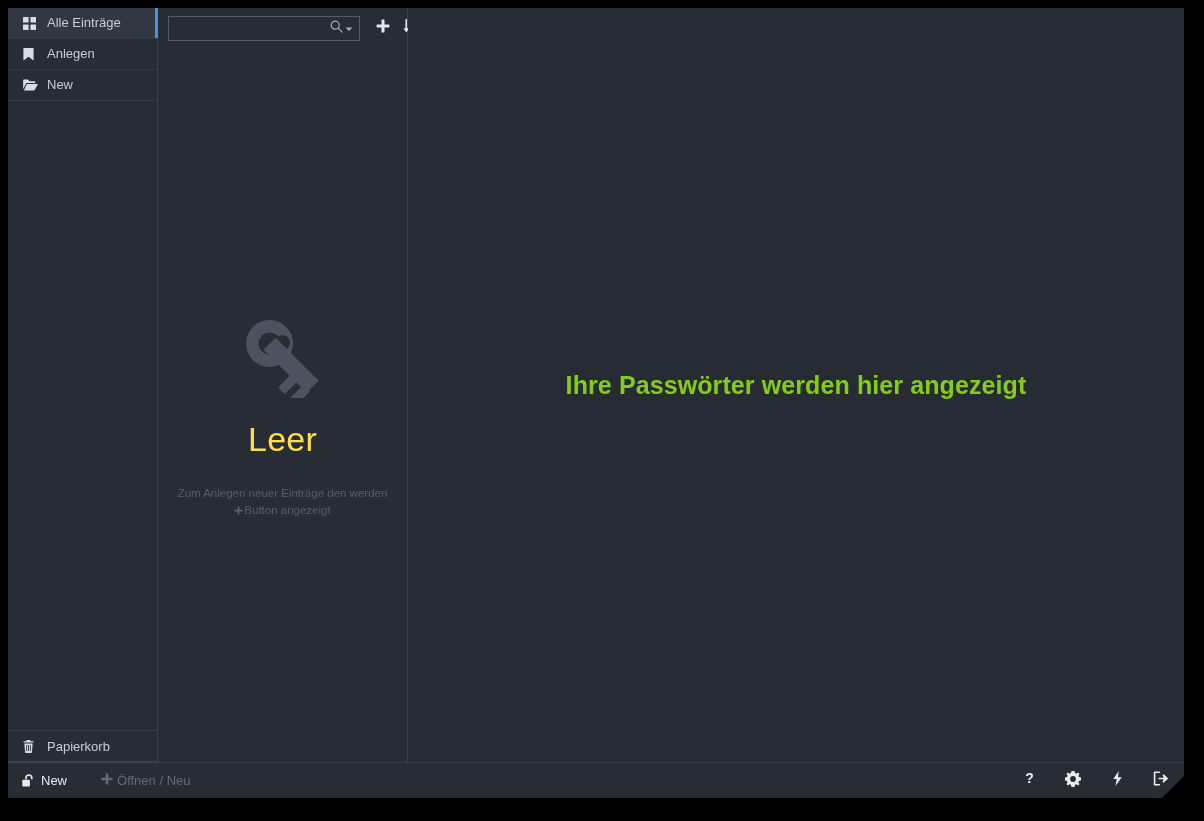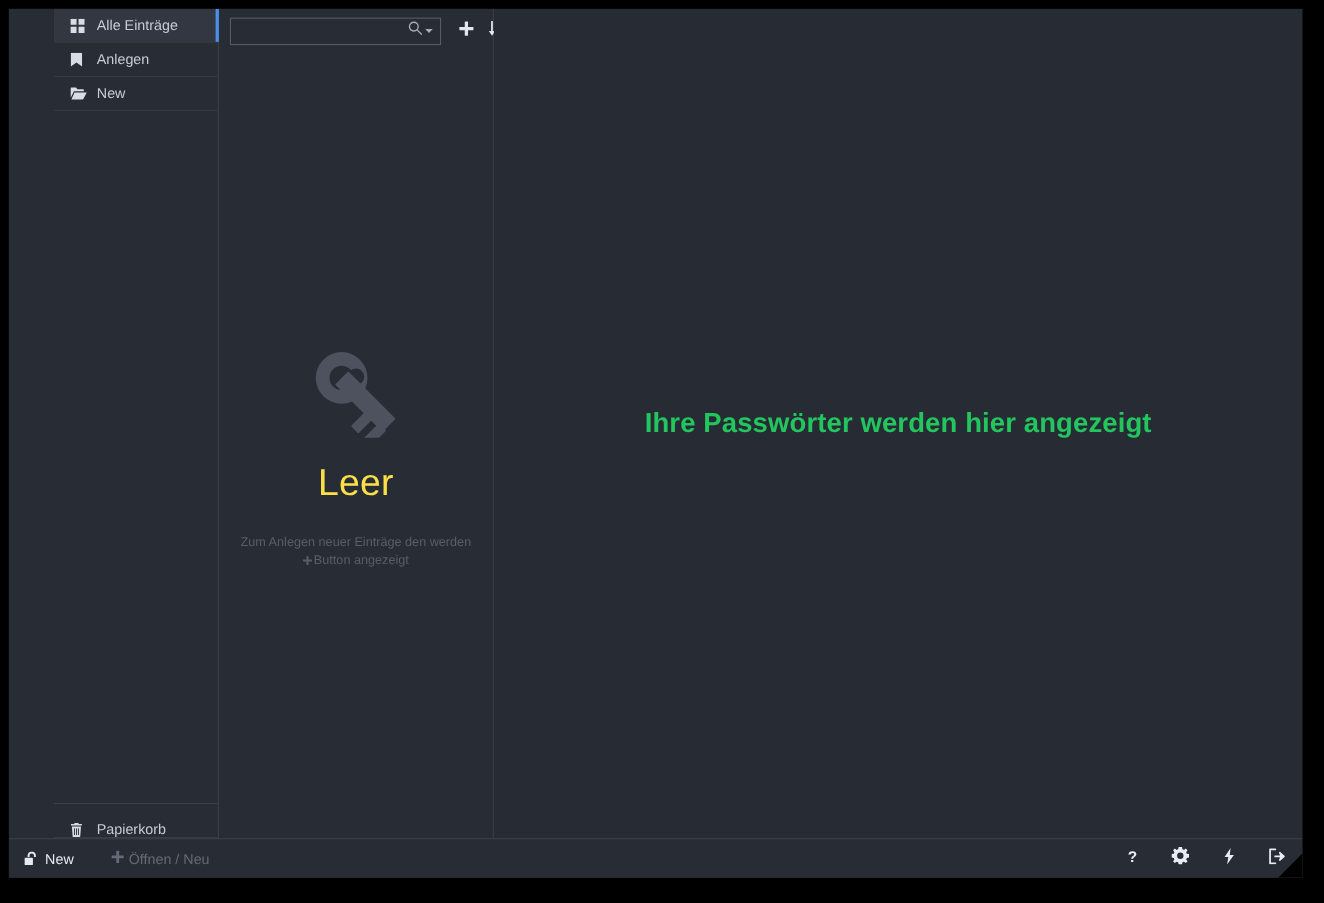--- a/index.html
+++ b/index.html
@@ -22,21 +22,20 @@
     background: #282c34;
     display: flex;
     flex-direction: column;
     overflow: hidden;
   }
 
   #body-area {
     flex: 1 1 auto;
     display: flex;
     min-height: 0;
-    margin-left: 41px;
   }
 
   
   #sidebar {
     width: 150px;
     flex: 0 0 150px;
     background: #282c34;
     border-right: 1px solid #3b4049;
     display: flex;
     flex-direction: column;
@@ -77,21 +76,21 @@
     margin-right: 6px;
   }
   .side-item .s-label { line-height: 1; padding-bottom: 1px; }
 
   #sidebar-footer {
     border-top: 1px solid #3b4049;
   }
   #trash-item {
     height: 31px;
     display: flex;
-    align-items: flex-end;
+    align-items: center;
     padding-left: 15px;
     color: #c8ccd4;
     font-size: 13px;
     border-bottom: 1px solid #3b4049;
     cursor: default;
   }
   #trash-item .s-icon {
     width: 18px; flex: 0 0 18px; display: flex; align-items: center;
     color: #d8dce4; margin-right: 6px;
   }
@@ -192,21 +191,21 @@
 
   
   #main-panel {
     flex: 1 1 auto;
     background: #272b33;
     display: flex;
     align-items: center;
     justify-content: center;
   }
   #main-placeholder {
-    color: #22c55e;
+    color: #84cc16;
     font-size: 25px;
     font-weight: bold;
     letter-spacing: 0.1px;
   }
 
   
   #status-bar {
     height: 36px;
     flex: 0 0 36px;
     background: #282c34;

